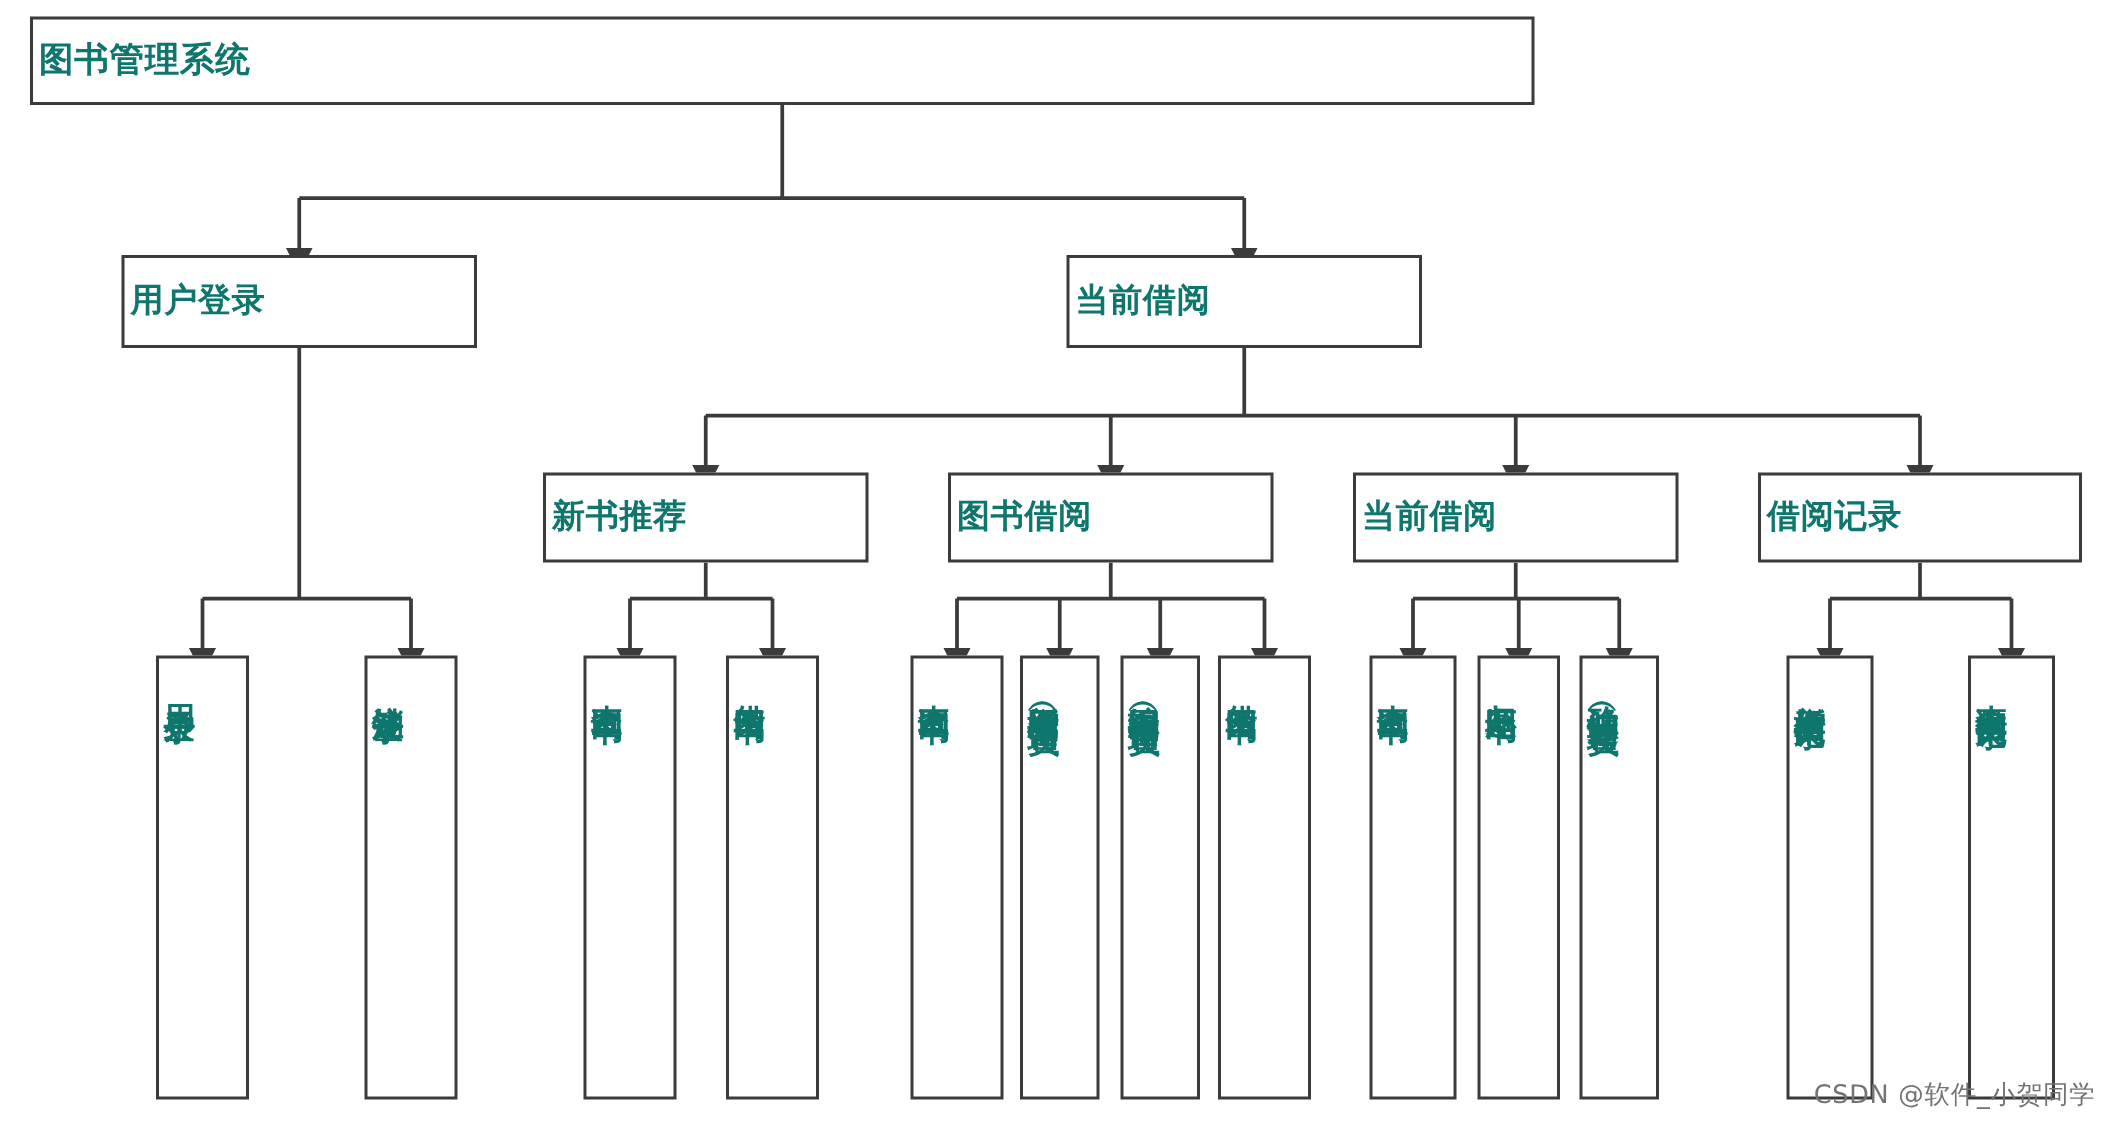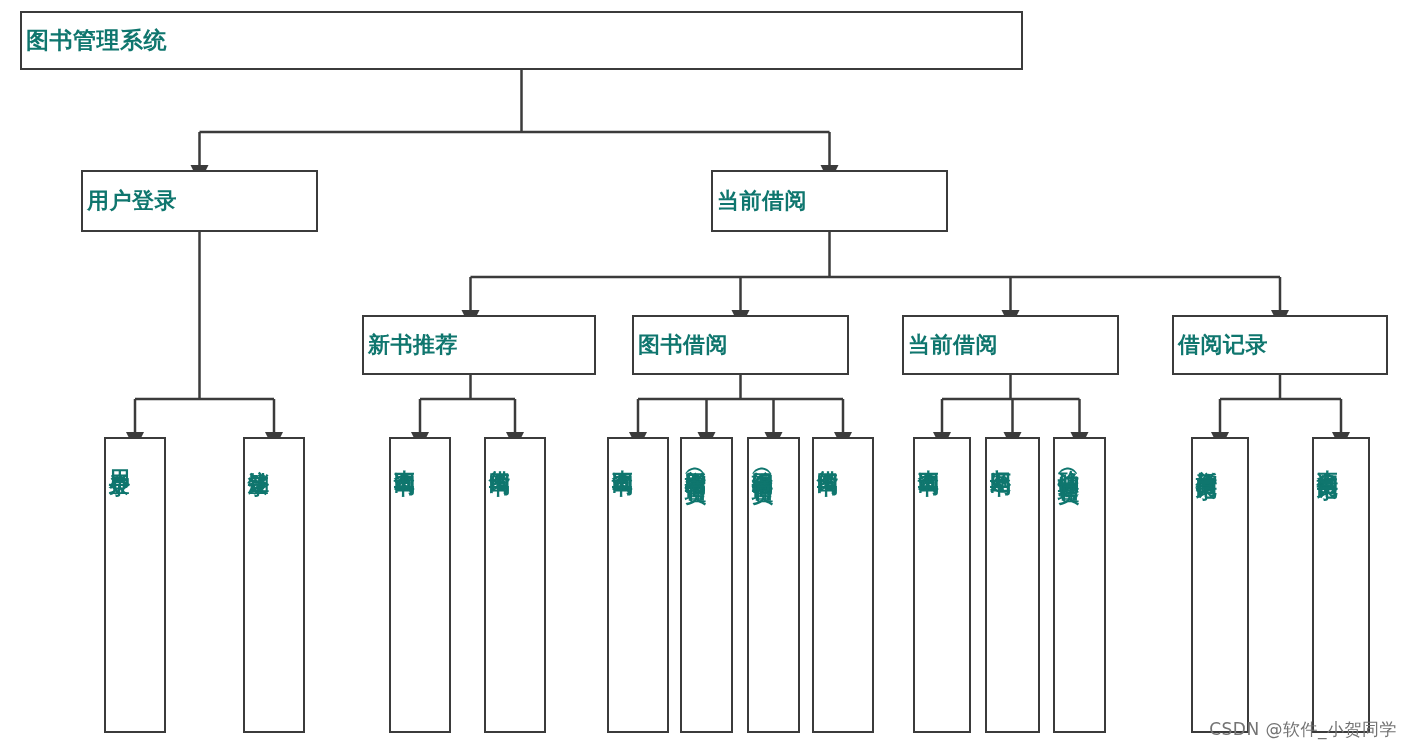--- a/index.html
+++ b/index.html
@@ -119,21 +119,21 @@
     <span>图书管理系统</span>
   </div>
 
   <div class="node horiz" style="left: 81px; top: 170px; width: 237px; height: 62px;">
     <span>用户登录</span>
   </div>
   <div class="node horiz" style="left: 711px; top: 170px; width: 237px; height: 62px;">
     <span>当前借阅</span>
   </div>
 
-  <div class="node horiz" style="left: 362px; top: 315px; width: 234px; height: 60px;">
+  <div class="node horiz" style="left: 362px; top: 315px; width: 217px; height: 60px;">
     <span>新书推荐</span>
   </div>
   <div class="node horiz" style="left: 902px; top: 315px; width: 217px; height: 60px;">
     <span>当前借阅</span>
   </div>
   <div class="node horiz" style="left: 632px; top: 315px; width: 217px; height: 60px;">
     <span>图书借阅</span>
   </div>
   <div class="node horiz" style="left: 1172px; top: 315px; width: 216px; height: 60px;">
     <span>借阅记录</span>

